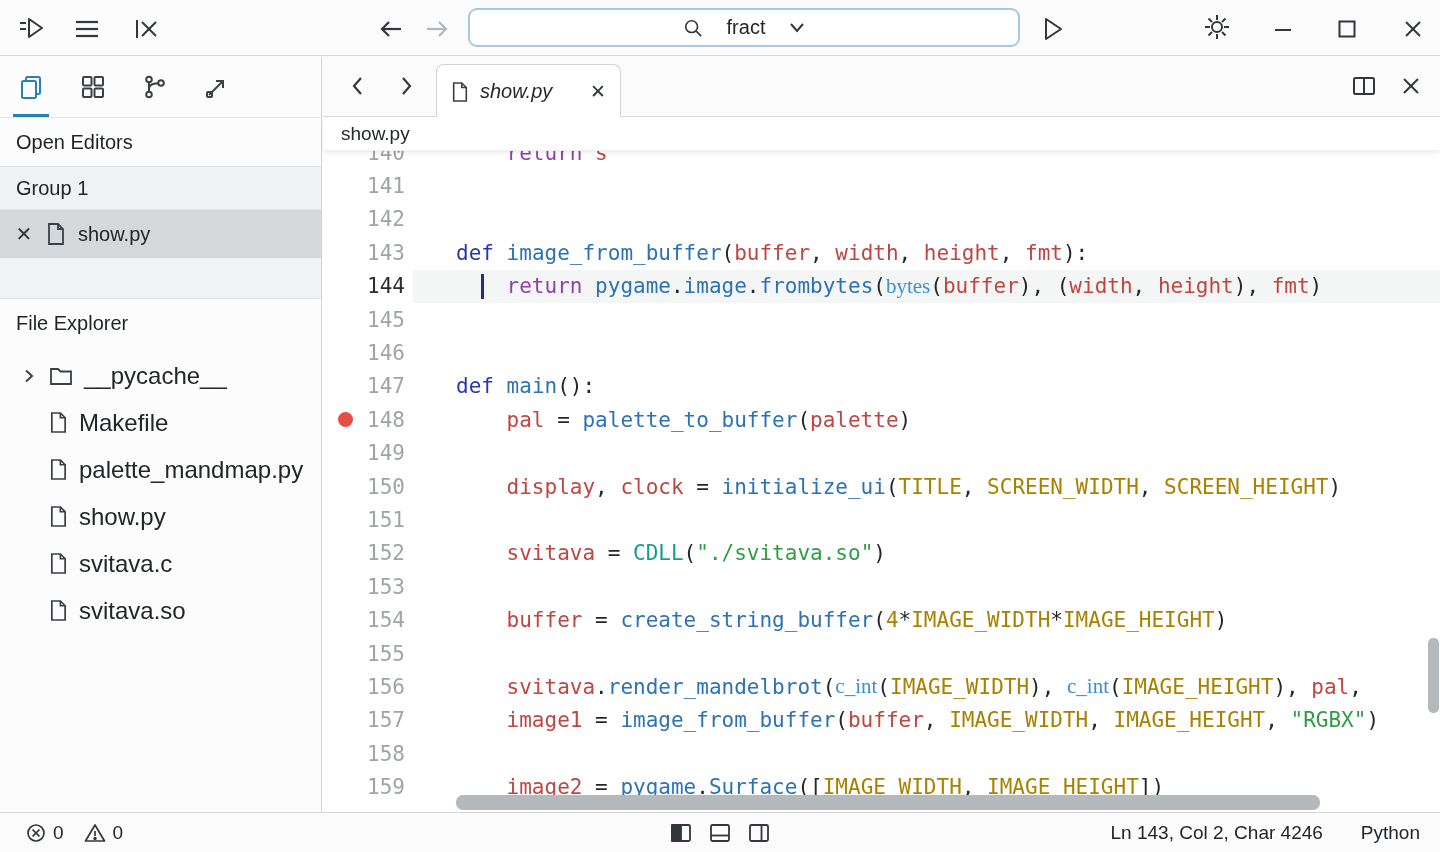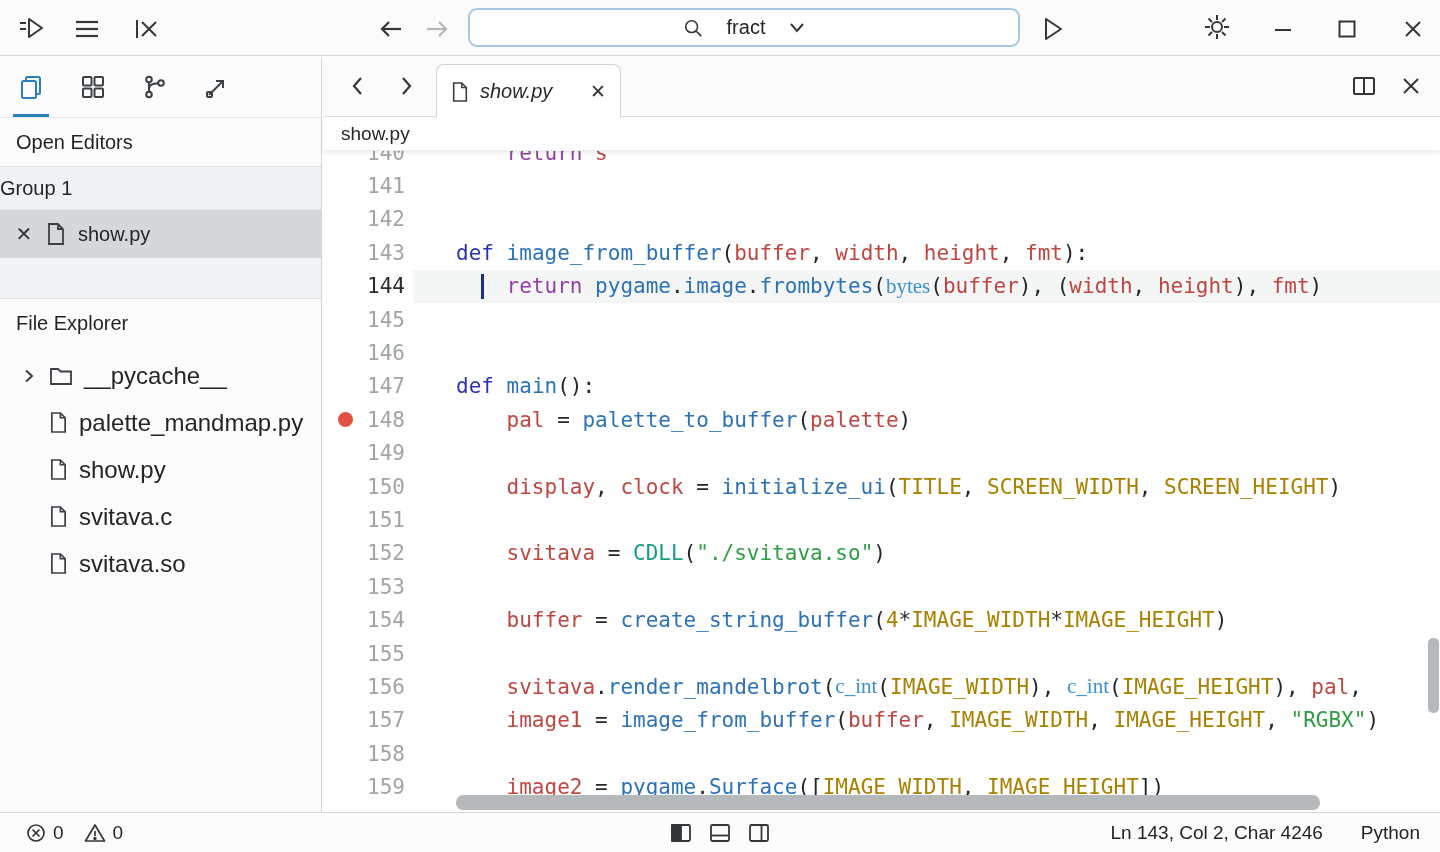--- a/index.html
+++ b/index.html
@@ -29,21 +29,21 @@
   .side-tabs { height:61px; border-bottom:1px solid #e5e6e7; display:flex;
                align-items:center; padding-left:12px; gap:24px; }
   .stb { position:relative; width:38px; height:40px; background:none; border:none;
          padding:0; display:flex; align-items:center; justify-content:center; }
   .stb.active::after { content:""; position:absolute; left:1px; right:1px; bottom:-10px;
                        height:3px; background:var(--accent,#2980b9); }
   .section-header { height:48px; display:flex; align-items:center; padding-left:16px;
                     font-size:20px; color:#1f2326; }
   .group-row { height:44px; background:#eff1f2; border-top:1px solid #e2e3e4;
                border-bottom:1px solid #e2e3e4; display:flex; align-items:center;
-               font-size:20px; }
+               padding-left:16px; font-size:20px; }
   .open-file-row { height:48px; background:var(--selection_bg,#d5d8da); display:flex;
                    align-items:center; padding:0 14px; gap:12px; font-size:20px; }
   .open-file-row .close-x { font-size:20px; color:#33373a; width:20px; text-align:center; }
   .empty-band { height:40px; background:#f2f3f4; }
   .fe-header { border-top:1px solid #e2e3e4; height:50px; }
   .file-tree { padding-top:4px; }
   .tree-row { height:47px; display:flex; align-items:center; padding-left:20px; gap:11px;
               font-size:24px; }
   .chev-spacer { width:18px; flex:none; }
   .tree-row svg { flex:none; }
@@ -244,20 +244,28 @@
             <path d="M2 3 H9 L11.5 5.5 H22 V18 H2 Z"></path>
           </svg>
           <span class="tree-label">__pycache__</span>
         </div>
         <div class="tree-row">
           <span class="chev-spacer"></span>
           <svg width="19" height="23" viewBox="0 0 20 24" fill="none" stroke="#3b4045" stroke-width="1.8">
             <path d="M3 2 H12 L17 7 V22 H3 Z"></path>
             <path d="M12 2 V7 H17"></path>
           </svg>
+          <span class="tree-label">Makefile</span>
+        </div>
+        <div class="tree-row">
+          <span class="chev-spacer"></span>
+          <svg width="19" height="23" viewBox="0 0 20 24" fill="none" stroke="#3b4045" stroke-width="1.8">
+            <path d="M3 2 H12 L17 7 V22 H3 Z"></path>
+            <path d="M12 2 V7 H17"></path>
+          </svg>
           <span class="tree-label">palette_mandmap.py</span>
         </div>
         <div class="tree-row">
           <span class="chev-spacer"></span>
           <svg width="19" height="23" viewBox="0 0 20 24" fill="none" stroke="#3b4045" stroke-width="1.8">
             <path d="M3 2 H12 L17 7 V22 H3 Z"></path>
             <path d="M12 2 V7 H17"></path>
           </svg>
           <span class="tree-label">show.py</span>
         </div>

